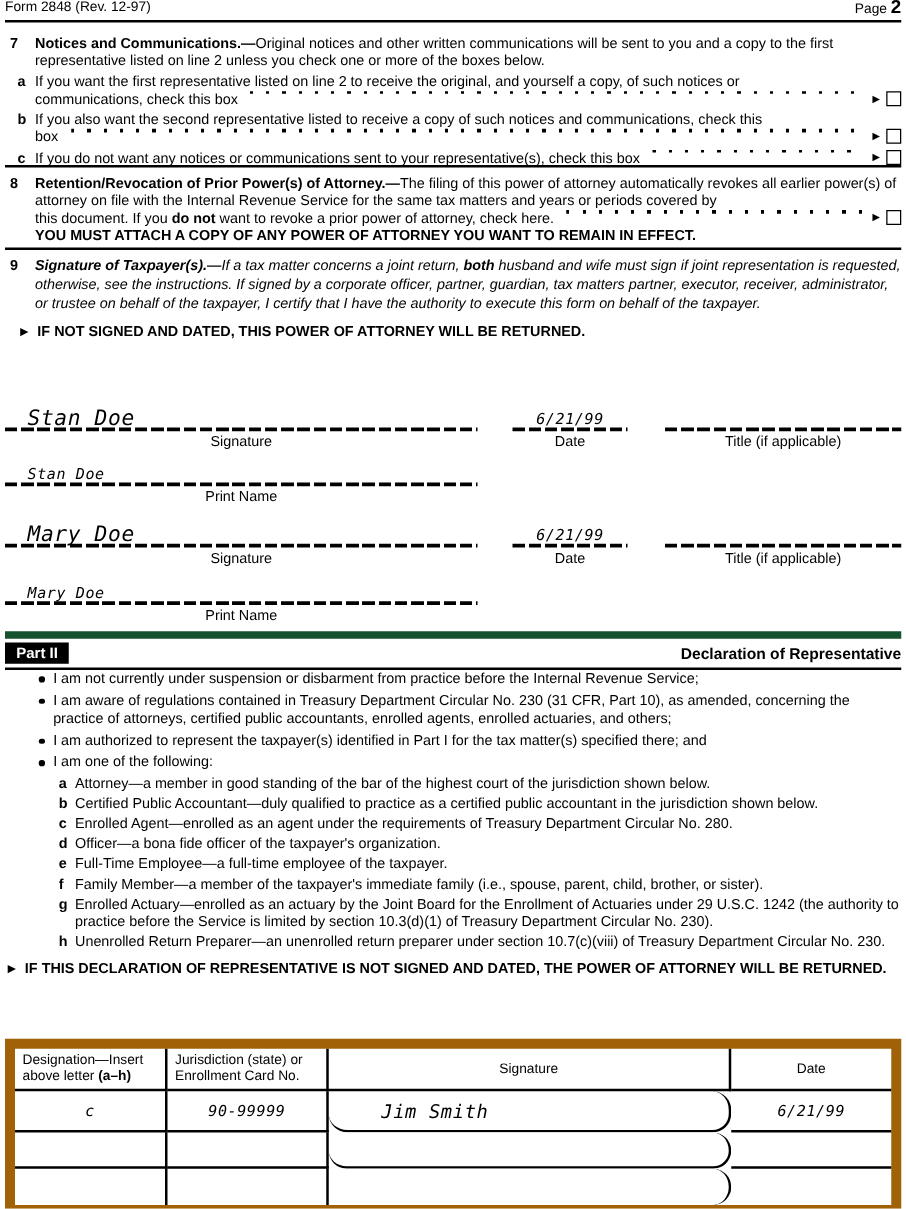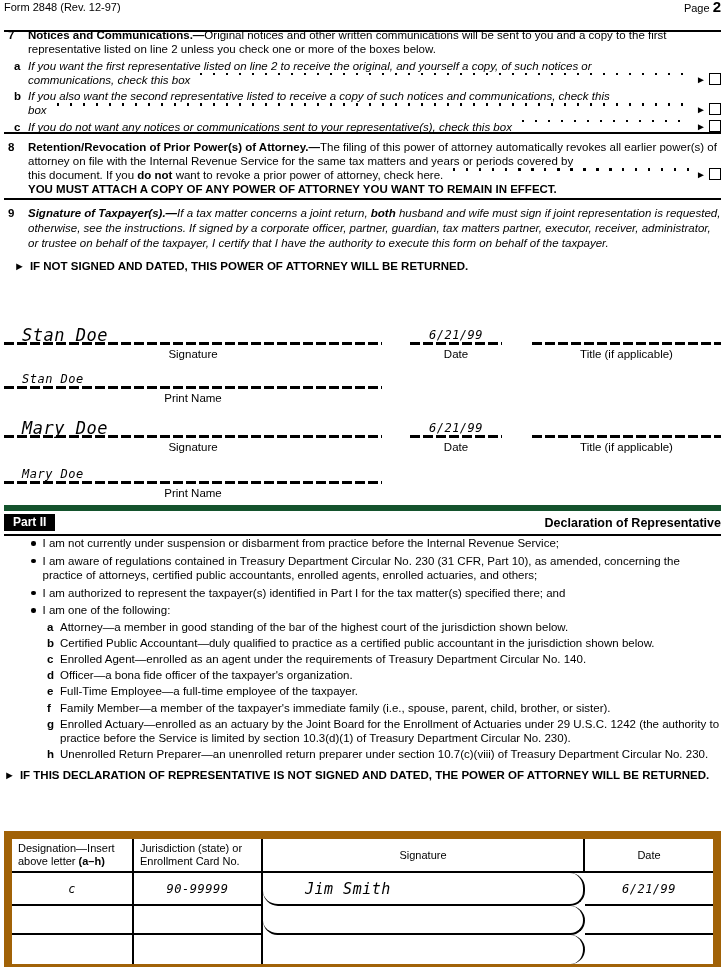--- a/index.html
+++ b/index.html
@@ -5,38 +5,38 @@
   * { margin:0; padding:0; box-sizing:border-box; }
   html,body { background:#fff; }
   .page {
     position:relative; width:725px; height:967px; background:#fff; color:#000;
     font-family:"Liberation Sans", sans-serif; font-size:11.5px; line-height:14px;
     overflow:hidden;
   }
   b { font-weight:bold; }
 
   
-  .hdr { position:absolute; top:0; left:4px; right:4px; height:32px;
-         border-bottom:2.5px solid #000; display:flex; justify-content:space-between; align-items:flex-start; padding-bottom:4px; }
+  .hdr { position:absolute; top:0; left:4px; right:4px; height:18px;
+         border-bottom:2.5px solid #000; display:flex; justify-content:space-between; align-items:center; padding-bottom:4px; }
   .form-id { font-size:11px; }
   .page-num { font-size:11px; }
   .pg2 { font-size:15px; font-weight:bold; }
 
   
   .sec { position:absolute; left:4px; right:4px; border-bottom:2px solid #000; padding-top:4px; }
   .sec7 { top:24px; height:110px; }
   .sec8 { top:136px; height:64px; }
   .sec9 { top:202px; height:303px; border-bottom:none; }
   .sec-row { display:flex; }
   .sec-num { width:24px; flex-shrink:0; font-weight:bold; padding-left:4px; }
   .sec-body { flex:1; }
 
   .sub-item { display:flex; margin-top:2.5px; }
   .sub-letter { width:14px; flex-shrink:0; margin-left:10px; font-weight:bold; }
-  .sub-body { flex:1;font-style:italic; }
+  .sub-body { flex:1; }
 
   .leader-row { display:flex; }
   .leader-text { white-space:nowrap; }
   .leader-fill { flex:1; height:2.5px; margin:0 6px 3px 10px;
     background:repeating-linear-gradient(to right,#000 0 2.5px,transparent 2.5px 13px); }
   .arrow { font-size:10px; line-height:13px; margin-right:3px; }
   .cbox { width:12px; height:12px; border:1.6px solid #000; flex-shrink:0; background:#fff; }
 
   .warn { font-weight:bold; }
   .sec9 .para { line-height:15px;font-style:italic; }
@@ -248,21 +248,21 @@
     <div class="list-row">
       <span class="list-letter">a</span>
       <span class="list-text">Attorney—a member in good standing of the bar of the highest court of the jurisdiction shown below.</span>
     </div>
     <div class="list-row">
       <span class="list-letter">b</span>
       <span class="list-text">Certified Public Accountant—duly qualified to practice as a certified public accountant in the jurisdiction shown below.</span>
     </div>
     <div class="list-row">
       <span class="list-letter">c</span>
-      <span class="list-text">Enrolled Agent—enrolled as an agent under the requirements of Treasury Department Circular No. 140.</span>
+      <span class="list-text">Enrolled Agent—enrolled as an agent under the requirements of Treasury Department Circular No. 280.</span>
     </div>
     <div class="list-row">
       <span class="list-letter">d</span>
       <span class="list-text">Officer—a bona fide officer of the taxpayer's organization.</span>
     </div>
     <div class="list-row">
       <span class="list-letter">e</span>
       <span class="list-text">Full-Time Employee—a full-time employee of the taxpayer.</span>
     </div>
     <div class="list-row">

